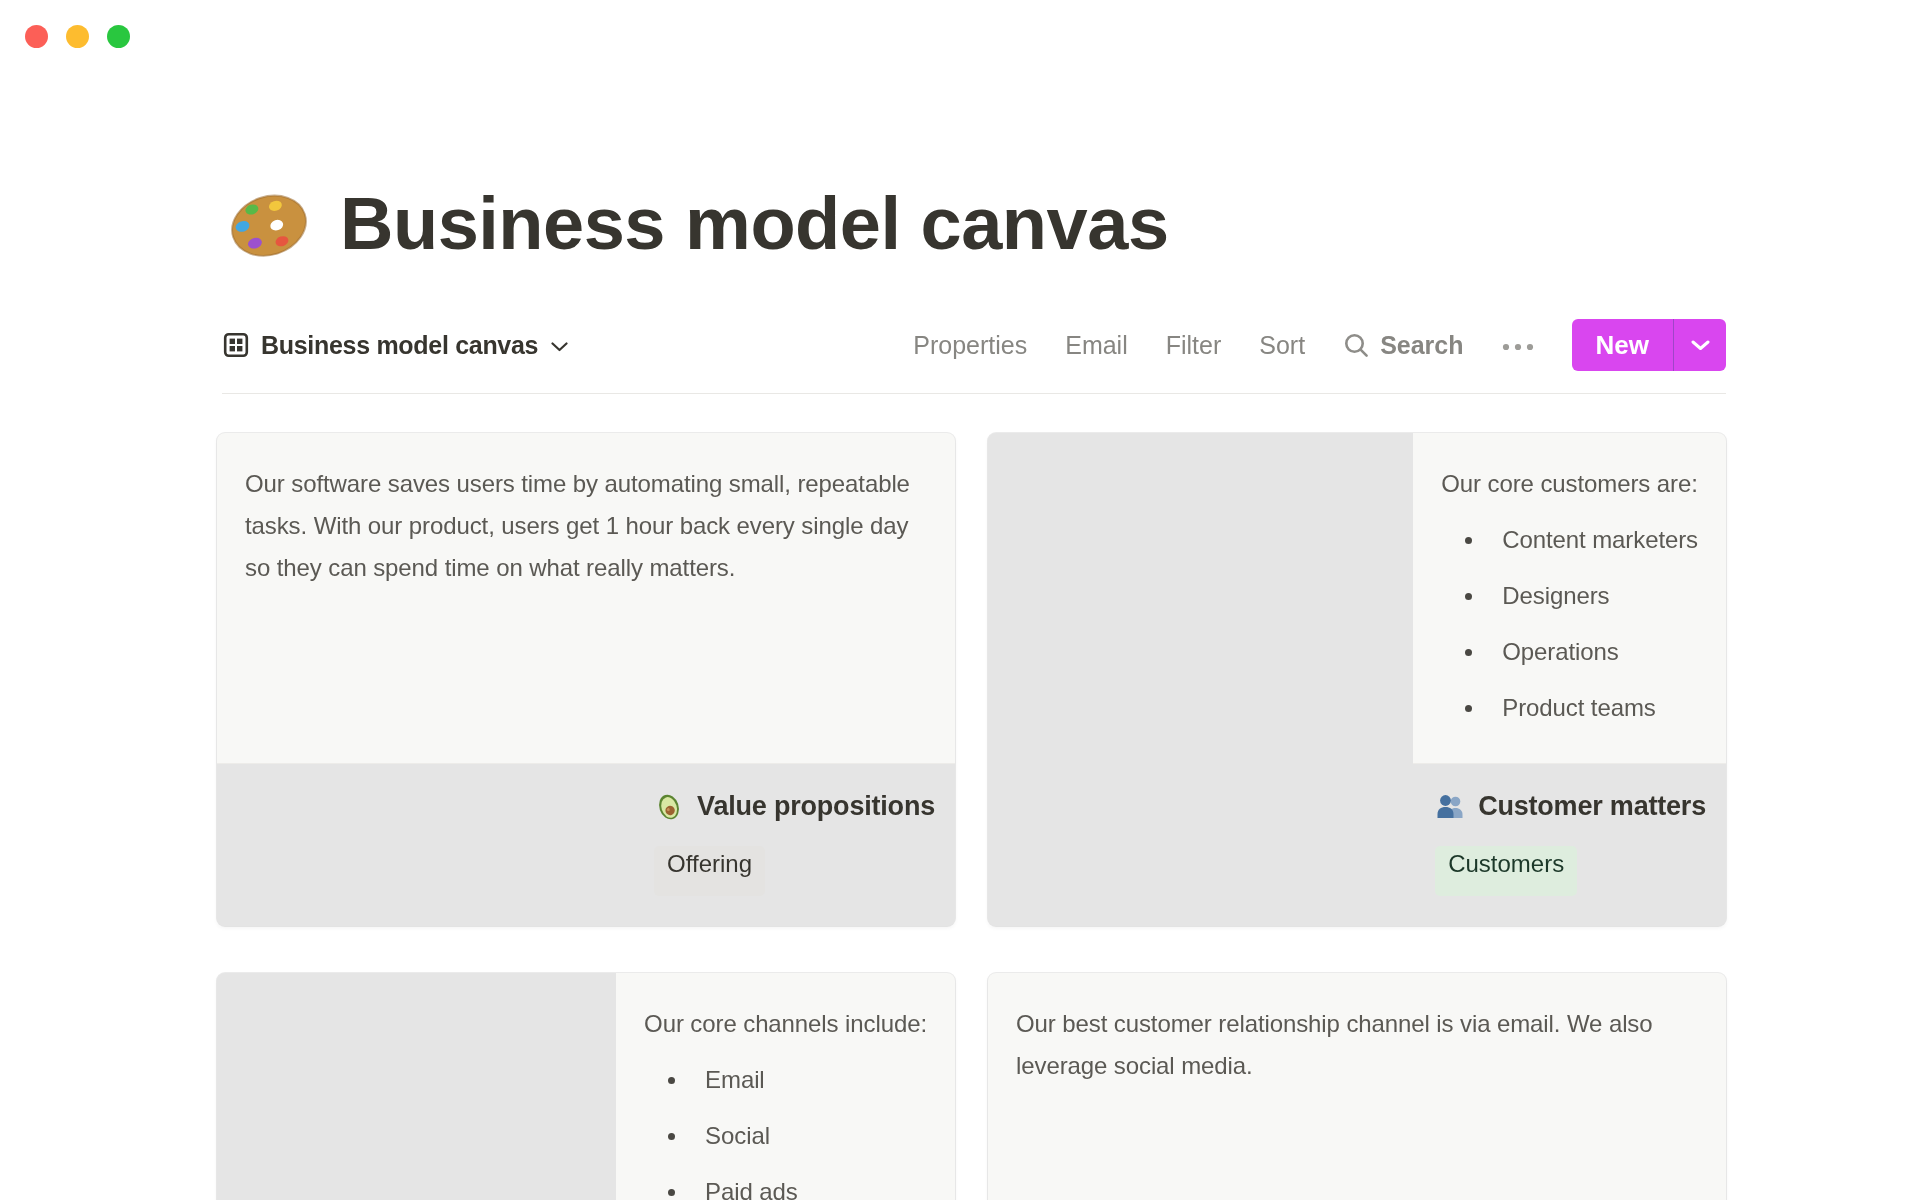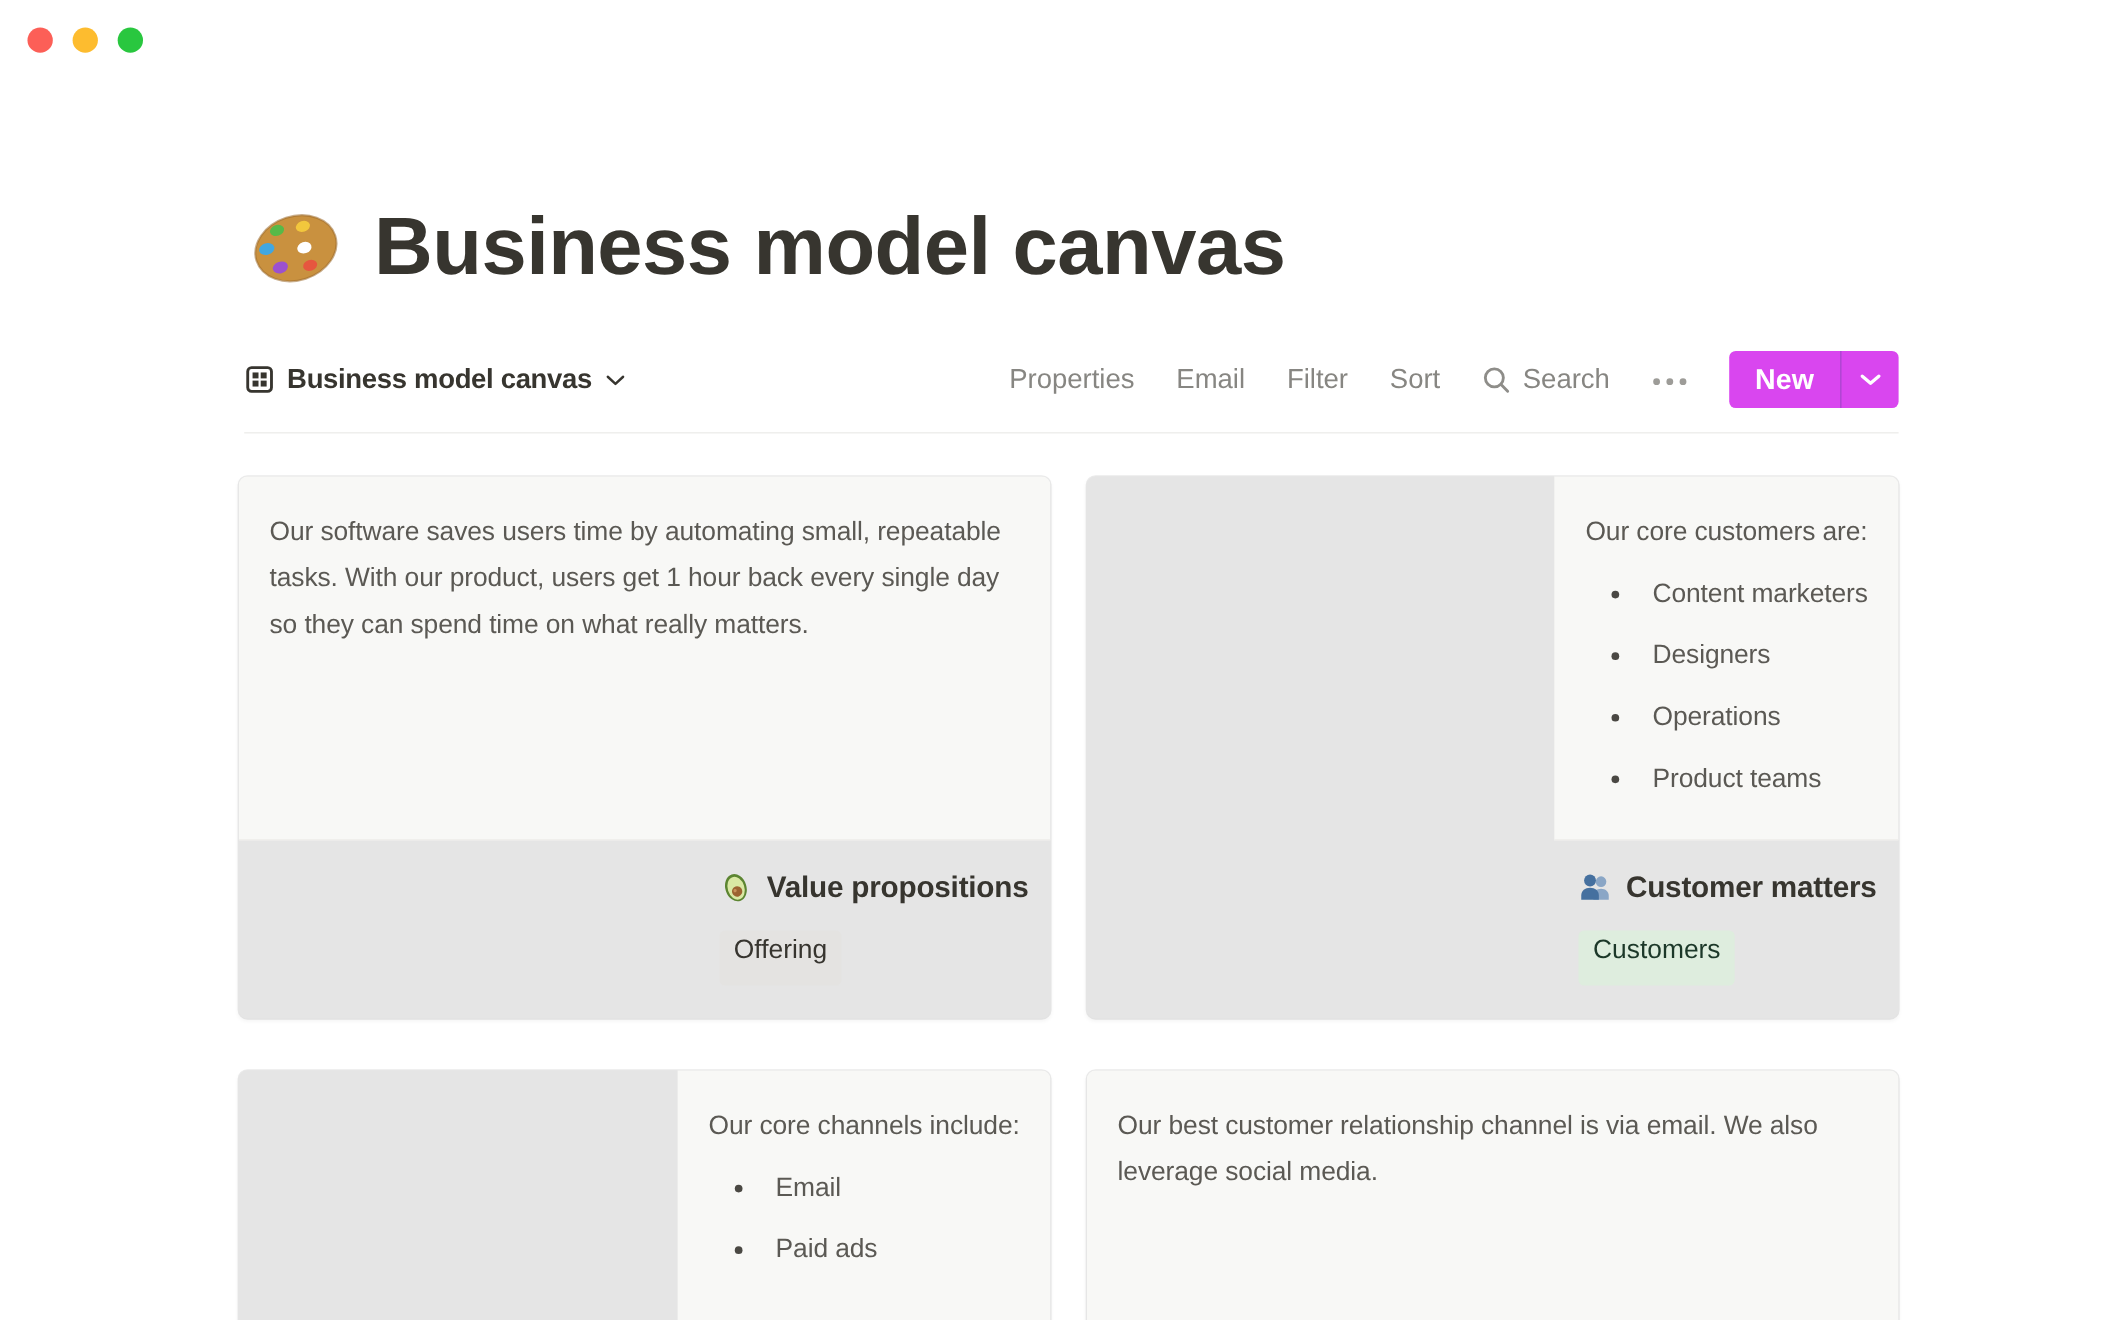--- a/index.html
+++ b/index.html
@@ -28,21 +28,21 @@
 
   
   .view-bar { position: absolute; left: 222px; top: 318px; width: 1504px; height: 54px;
     display: flex; align-items: center; justify-content: space-between; }
   .view-tab { display: flex; align-items: center; gap: 11px; cursor: pointer; }
   .view-tab-name { font-size: 25px; font-weight: 700; color: #37352F; letter-spacing: -0.3px; }
   .view-tab .chev { margin-left: 2px; margin-top: 4px; }
 
   .toolbar { display: flex; align-items: center; gap: 38px; justify-content: flex-end; }
   .tb-item { font-size: 25px; color: #878682; cursor: pointer; white-space: nowrap; }
-  .tb-search { display: flex; align-items: center; gap: 10px; cursor: pointer; }
+  .tb-search { display: flex; align-items: center; gap: 10px; cursor: pointer; font-weight: bold; }
   .tb-more { display: flex; align-items: center; cursor: pointer; padding-top: 4px; }
 
   .new-btn { display: flex; align-items: stretch; height: 52px; border-radius: 6px;
     overflow: hidden; color: #fff; cursor: pointer; background: #4EA8D6; }
   .new-main { padding: 0 24px; display: flex; align-items: center;
     font-size: 26px; font-weight: 700; }
   .new-sep { width: 1px; background: rgba(10, 70, 100, 0.28); }
   .new-chev { width: 52px; display: flex; align-items: center; justify-content: center; }
 
   .rule { position: absolute; left: 222px; top: 393px; width: 1504px; height: 1px;
@@ -217,20 +217,24 @@
     </div>
     <div class="card">
       <div class="card-preview">
         <div class="pv-p pv-block">Our core channels include:</div>
         <div class="pv-li pv-block">
           <span class="pv-dot"></span>
           <span class="pv-li-text">Email</span>
         </div>
         <div class="pv-li pv-block">
           <span class="pv-dot"></span>
+          <span class="pv-li-text">Social</span>
+        </div>
+        <div class="pv-li pv-block">
+          <span class="pv-dot"></span>
           <span class="pv-li-text">Paid ads</span>
         </div>
       </div>
     </div>
     <div class="card">
       <div class="card-preview">
         <div class="pv-p pv-block">Our best customer relationship channel is via email. We also leverage social media.</div>
       </div>
     </div>
   </div>

